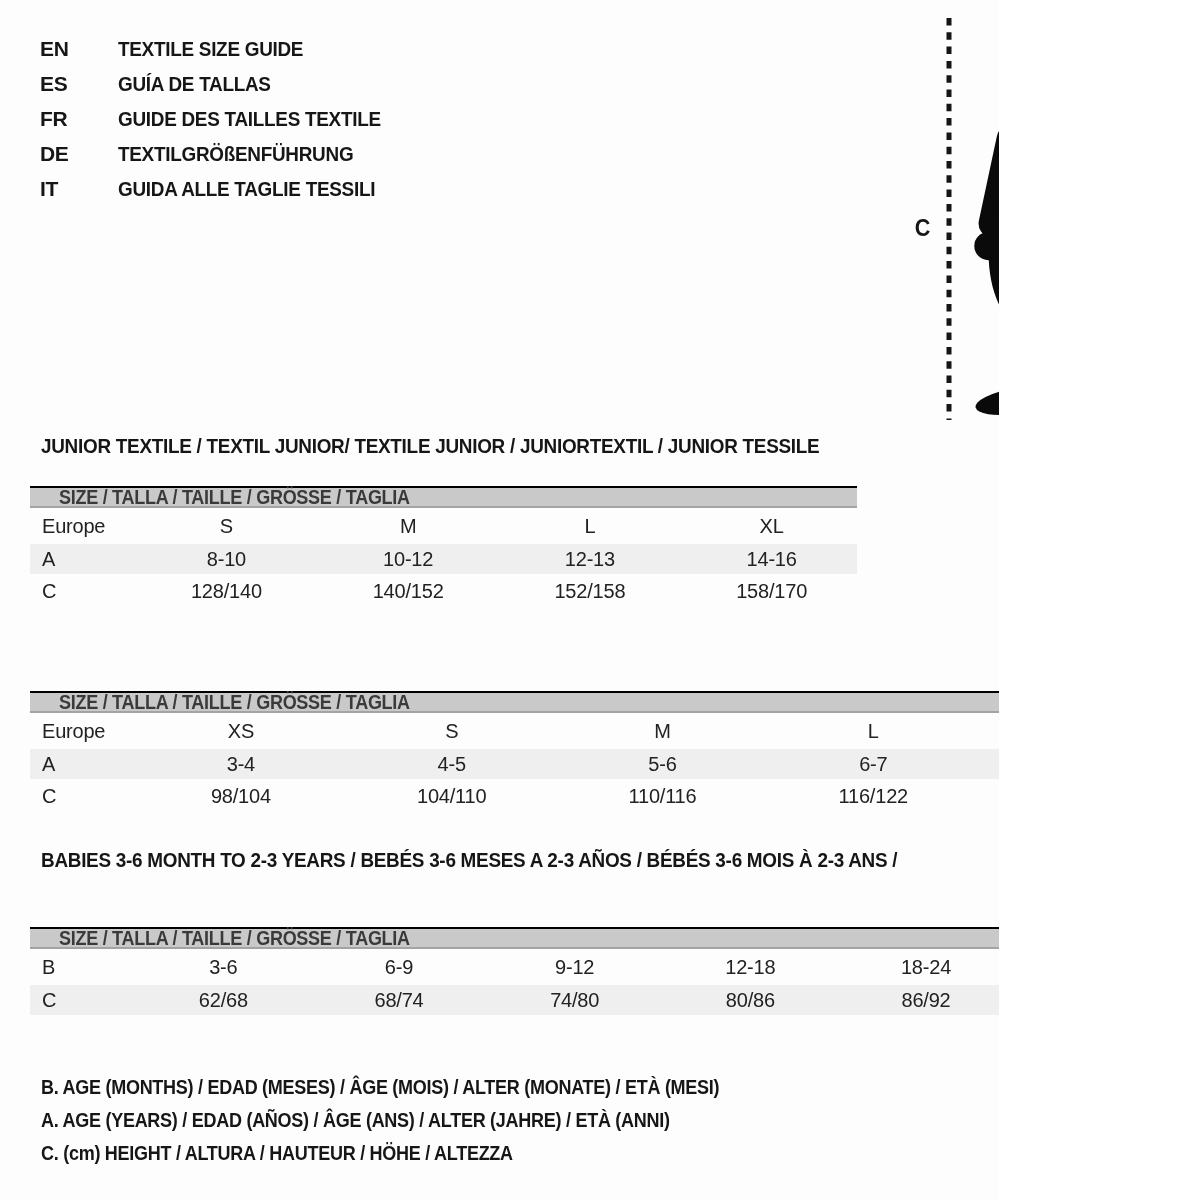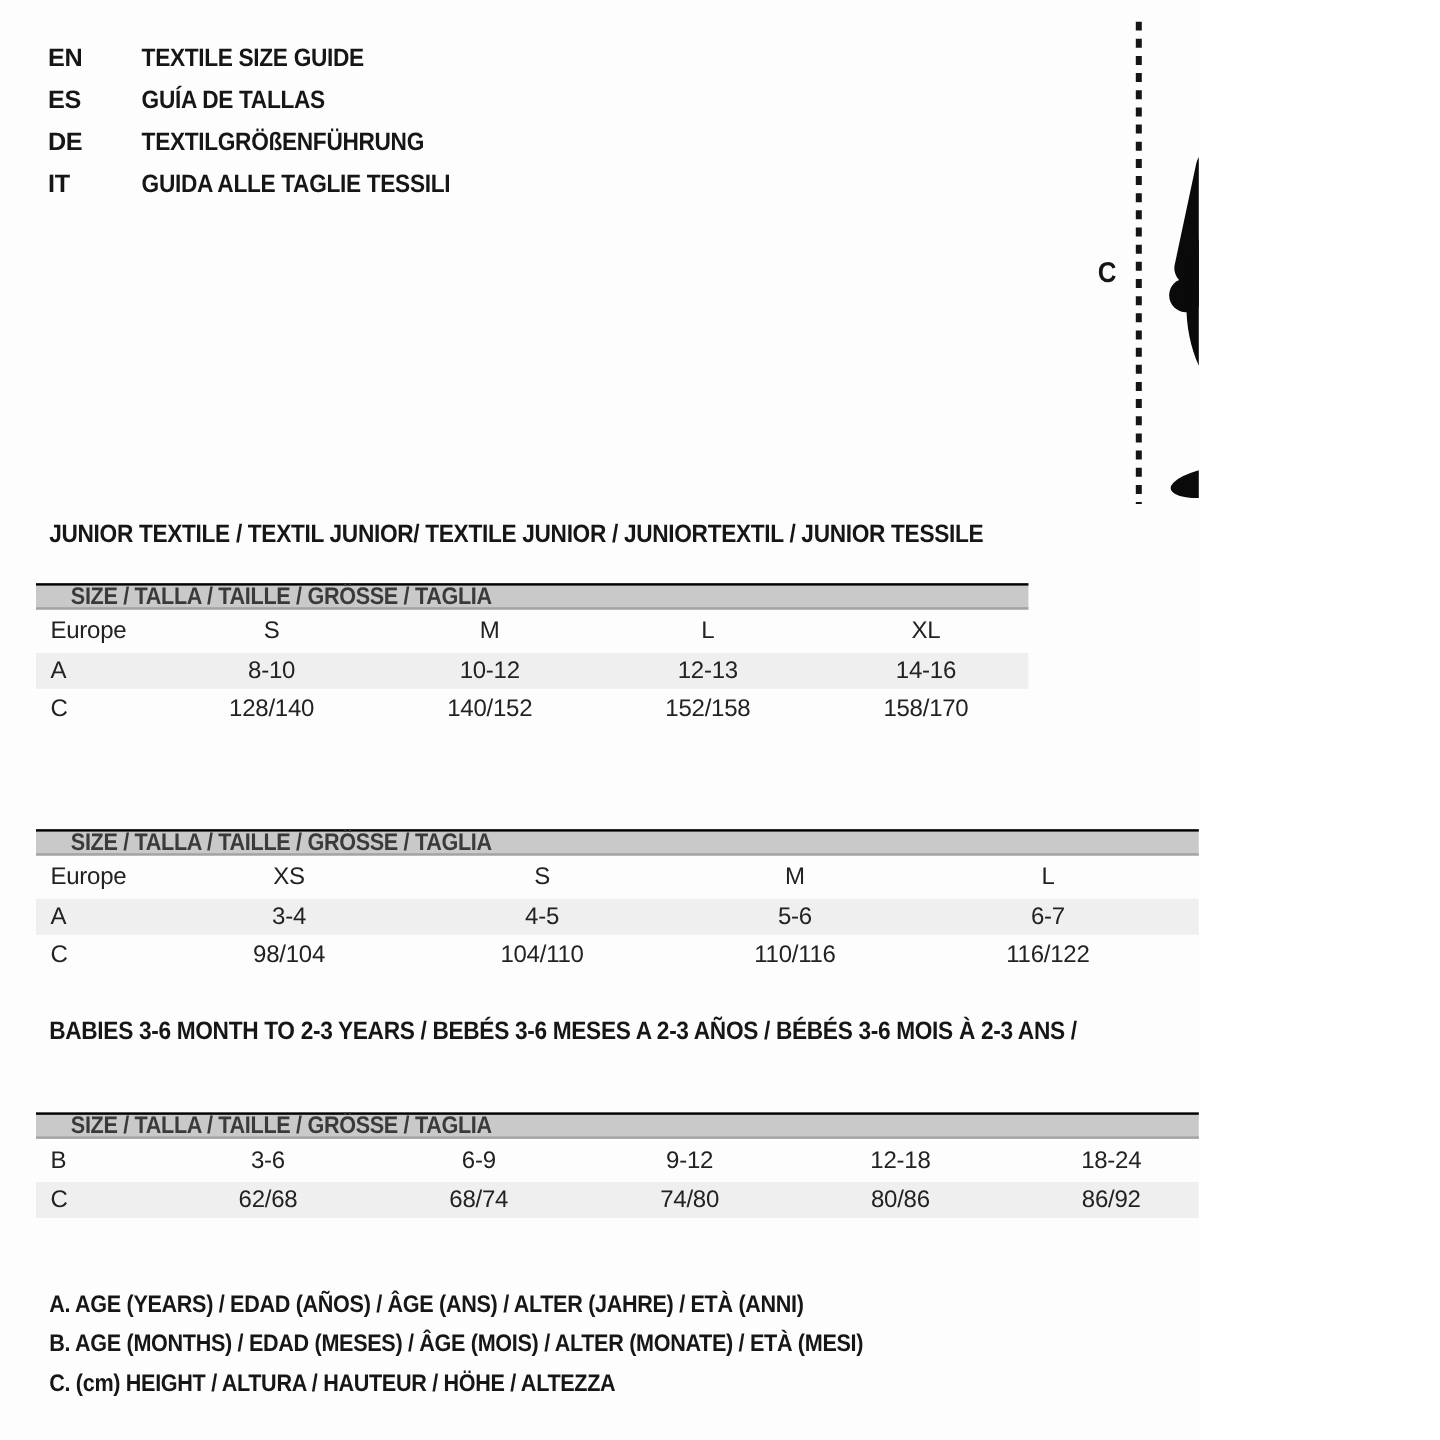--- a/index.html
+++ b/index.html
@@ -49,20 +49,24 @@
 <div class="page">
 
   <div class="langs">
     <div class="lang-row">
       <span class="lang-code">EN</span>
       <span class="lang-label cnd">TEXTILE SIZE GUIDE</span>
     </div>
     <div class="lang-row">
       <span class="lang-code">ES</span>
       <span class="lang-label cnd">GUÍA DE TALLAS</span>
+    </div>
+    <div class="lang-row">
+      <span class="lang-code">FR</span>
+      <span class="lang-label cnd">GUIDE DES TAILLES TEXTILE</span>
     </div>
     <div class="lang-row">
       <span class="lang-code">DE</span>
       <span class="lang-label cnd">TEXTILGRÖßENFÜHRUNG</span>
     </div>
     <div class="lang-row">
       <span class="lang-code">IT</span>
       <span class="lang-label cnd">GUIDA ALLE TAGLIE TESSILI</span>
     </div>
   </div>
@@ -172,23 +176,23 @@
       <div class="cell">68/74</div>
       <div class="cell">74/80</div>
       <div class="cell">80/86</div>
       <div class="cell">86/92</div>
       <div class="cell">92/98</div>
     </div>
   </div>
 
   <div class="legend">
     <div class="legend-line">
-      <span class="cnd">A. AGE (YEARS) / EDAD (AÑOS) / ÂGE (ANS) / ALTER (JAHRE) / ETÀ (ANNI)</span>
+      <span class="cnd">B. AGE (MONTHS) / EDAD (MESES) / ÂGE (MOIS) / ALTER (MONATE) / ETÀ (MESI)</span>
     </div>
     <div class="legend-line">
-      <span class="cnd">B. AGE (MONTHS) / EDAD (MESES) / ÂGE (MOIS) / ALTER (MONATE) / ETÀ (MESI)</span>
+      <span class="cnd">A. AGE (YEARS) / EDAD (AÑOS) / ÂGE (ANS) / ALTER (JAHRE) / ETÀ (ANNI)</span>
     </div>
     <div class="legend-line">
       <span class="cnd">C. (cm) HEIGHT / ALTURA / HAUTEUR / HÖHE / ALTEZZA</span>
     </div>
   </div>
 
 </div>
 
 </body></html>

